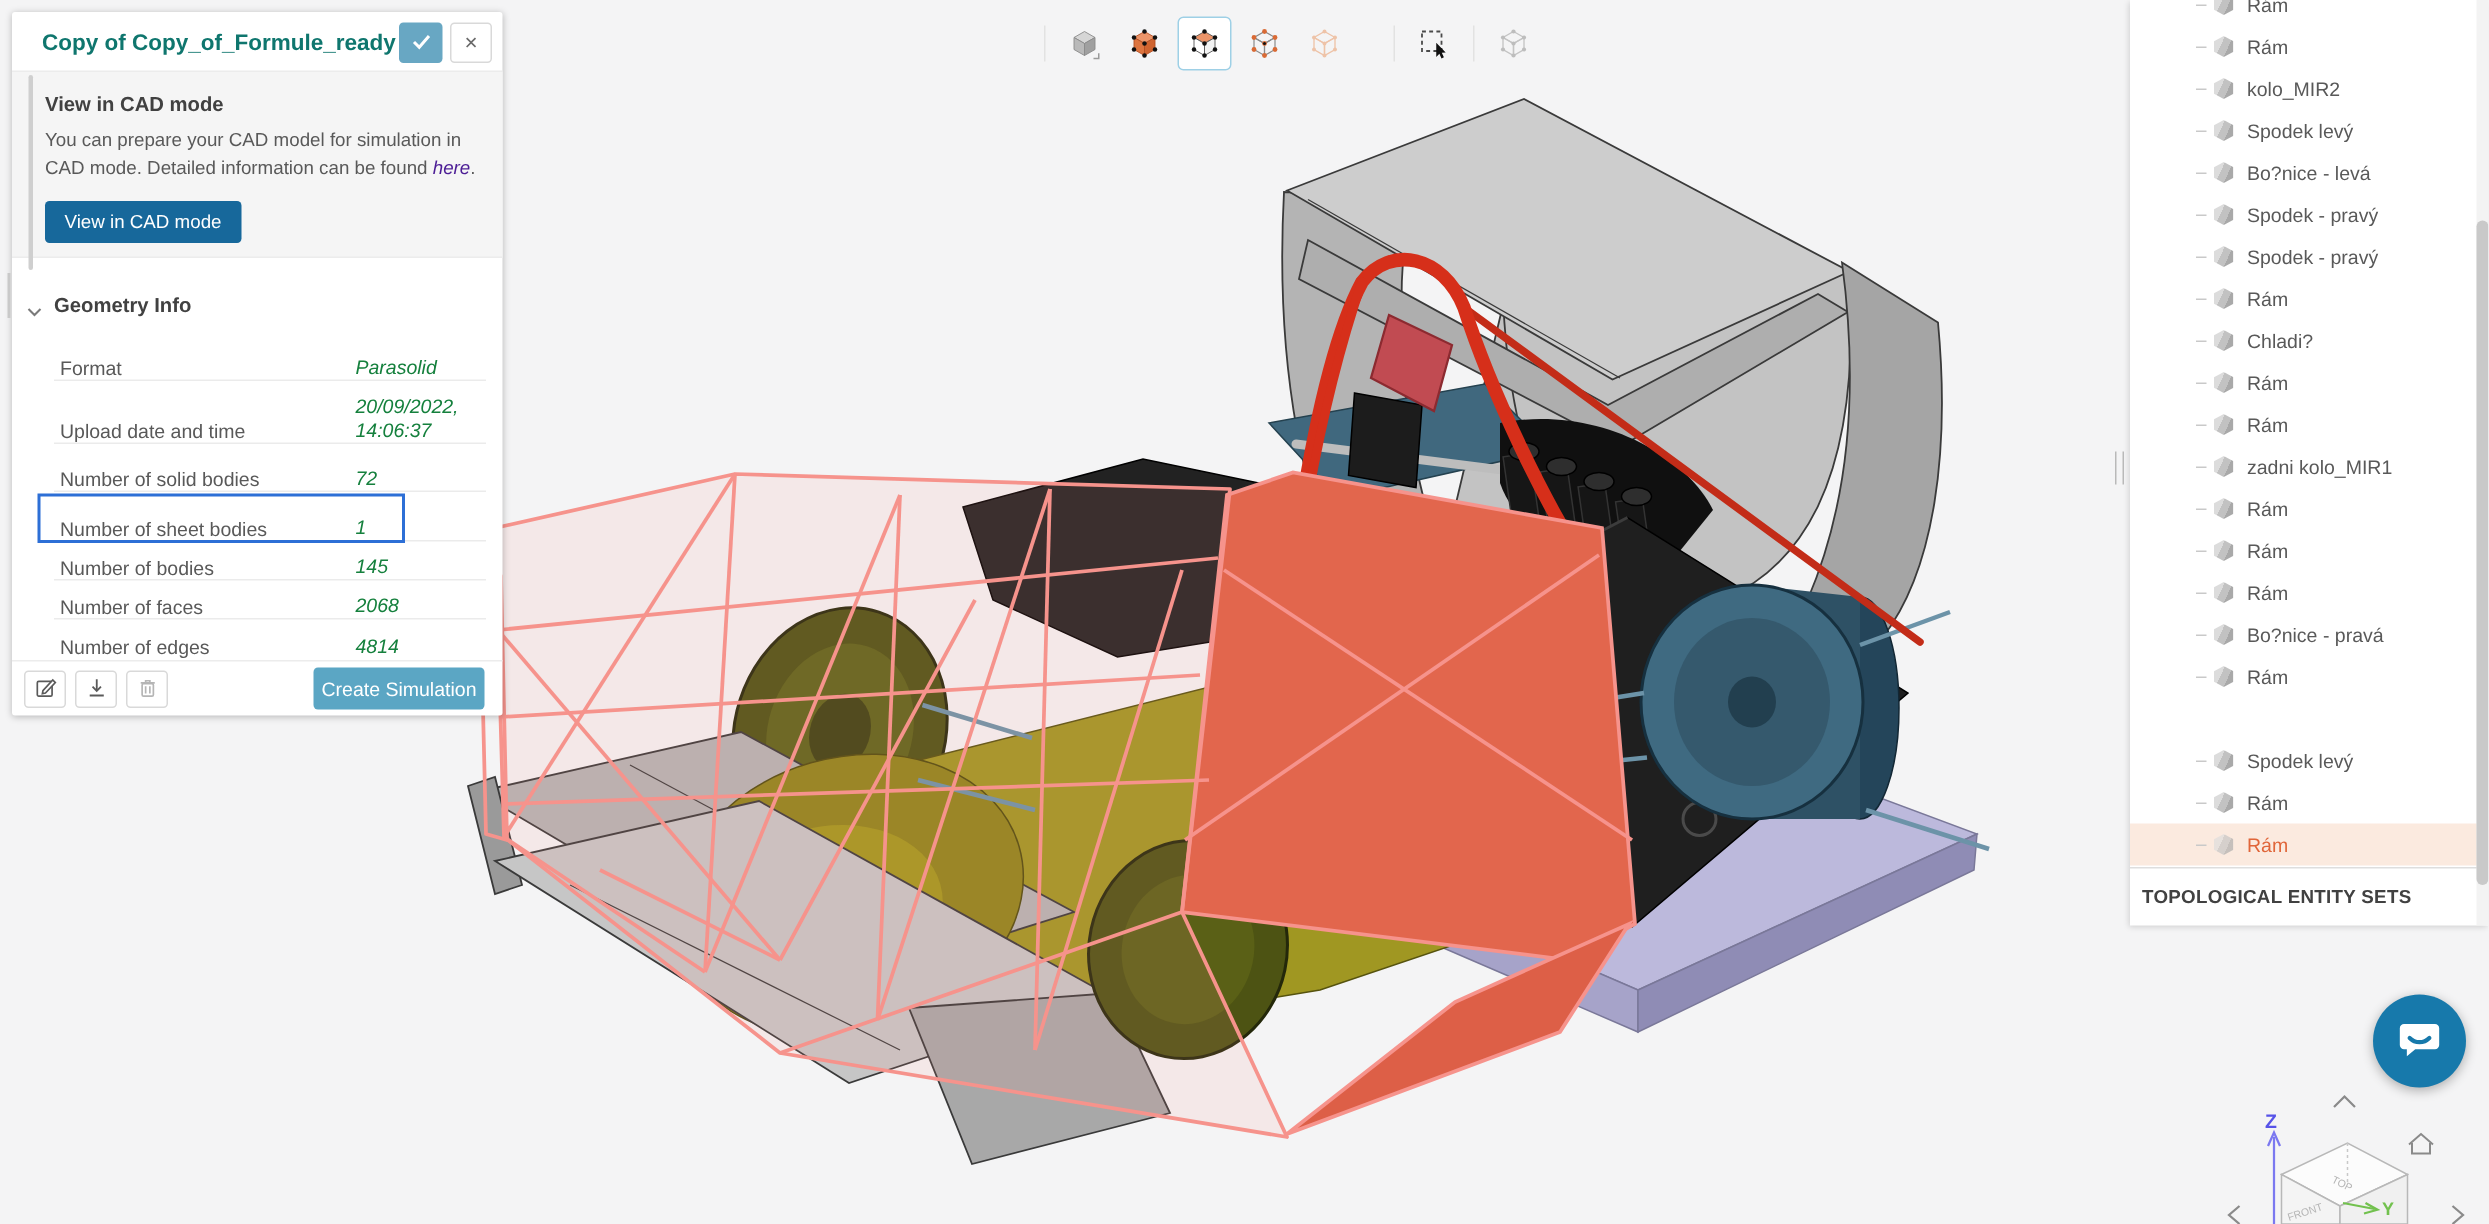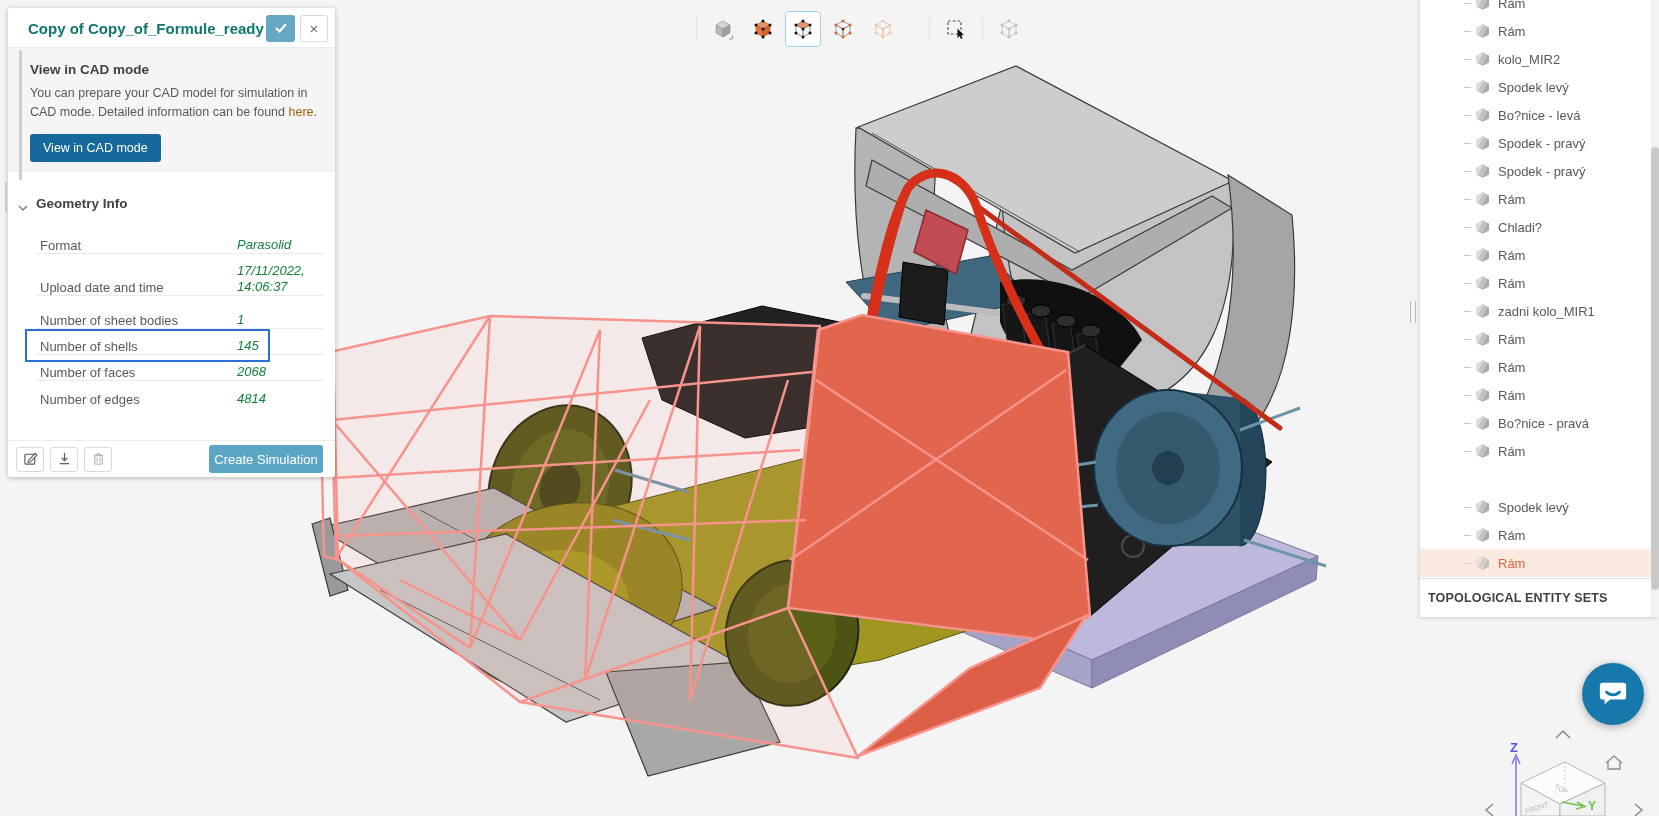--- a/index.html
+++ b/index.html
@@ -22,21 +22,21 @@
            border-radius:2px; box-shadow:0 1px 5px rgba(0,0,0,.25); z-index:5; font-size:13px; }
   .panel-header { position:absolute; left:0; top:0; width:100%; height:40px; border-bottom:1px solid #ececec; }
   .panel-title { position:absolute; left:20px; top:12px; font-size:15px; font-weight:bold; color:#0f766e; white-space:nowrap; }
   .btn-check { position:absolute; left:258px; top:7px; width:29px; height:27px; background:#68a7c3; border:none;
                border-radius:3px; display:flex; align-items:center; justify-content:center; cursor:pointer; }
   .btn-close { position:absolute; left:292px; top:7px; width:28px; height:27px; background:#fff; border:1px solid #d9d9d9;
                border-radius:3px; color:#6a6a6a; font-size:15px; line-height:1; cursor:pointer; }
   .cad-section { position:absolute; left:0; top:40px; width:100%; height:124px; background:#f5f5f5; border-bottom:1px solid #ececec; }
   .cad-heading { position:absolute; left:22px; top:14px; font-size:13.5px; font-weight:bold; color:#414141; }
   .cad-desc { position:absolute; left:22px; top:36px; width:288px; font-size:12.5px; line-height:19px; color:#595959; }
-  .cad-link { color:#a16207; text-decoration:none; cursor:pointer; }
+  .cad-link { color:#4c1d95; text-decoration:none; cursor:pointer;font-style:italic; }
   .cad-btn { position:absolute; left:22px; top:86px; height:28px; padding:0 13px; background:#17689b; color:#fff;
              border:none; border-radius:3px; font-size:12.5px; font-family:inherit; cursor:pointer; }
   .panel-scroll { position:absolute; left:11px; top:42px; width:3px; height:130px; background:#cfcfcf; border-radius:2px; }
   .geo-head { position:absolute; left:28px; top:188px; font-size:13.5px; font-weight:bold; color:#414141; }
   .geo-chev { position:absolute; left:10px; top:192px; }
   .geo-table { position:absolute; left:28px; top:212px; width:288px; }
   .grow { display:flex; align-items:flex-end; border-bottom:1px solid #ebebeb; }
   .grow.last { border-bottom:none; }
   .glabel { width:201px; padding-left:4px; color:#595959; }
   .gvalue { width:83px; color:#15803d; font-style:italic; line-height:16px; }
@@ -346,28 +346,32 @@
   </span>
   <div class="geo-head">Geometry Info</div>
 
   <div class="geo-table">
     <div class="grow" style="height:34px">
       <span class="glabel">Format</span>
       <span class="gvalue">Parasolid</span>
     </div>
     <div class="grow" style="height:42px">
       <span class="glabel">Upload date and time</span>
-      <span class="gvalue">17/11/2022, 14:06:37</span>
+      <span class="gvalue">20/09/2022, 14:06:37</span>
+    </div>
+    <div class="grow" style="height:32px">
+      <span class="glabel">Number of solid bodies</span>
+      <span class="gvalue">72</span>
     </div>
     <div class="grow" style="height:33px">
       <span class="glabel">Number of sheet bodies</span>
       <span class="gvalue">1</span>
     </div>
     <div class="grow" style="height:26px">
-      <span class="glabel">Number of shells</span>
+      <span class="glabel">Number of bodies</span>
       <span class="gvalue">145</span>
     </div>
     <div class="grow" style="height:26px">
       <span class="glabel">Number of faces</span>
       <span class="gvalue">2068</span>
     </div>
     <div class="grow last" style="height:26px">
       <span class="glabel">Number of edges</span>
       <span class="gvalue">4814</span>
     </div>

